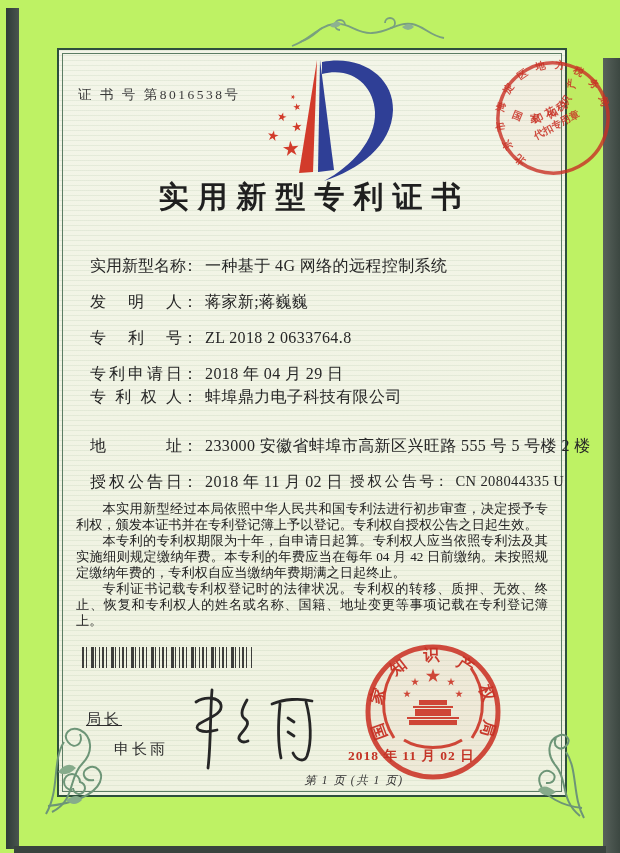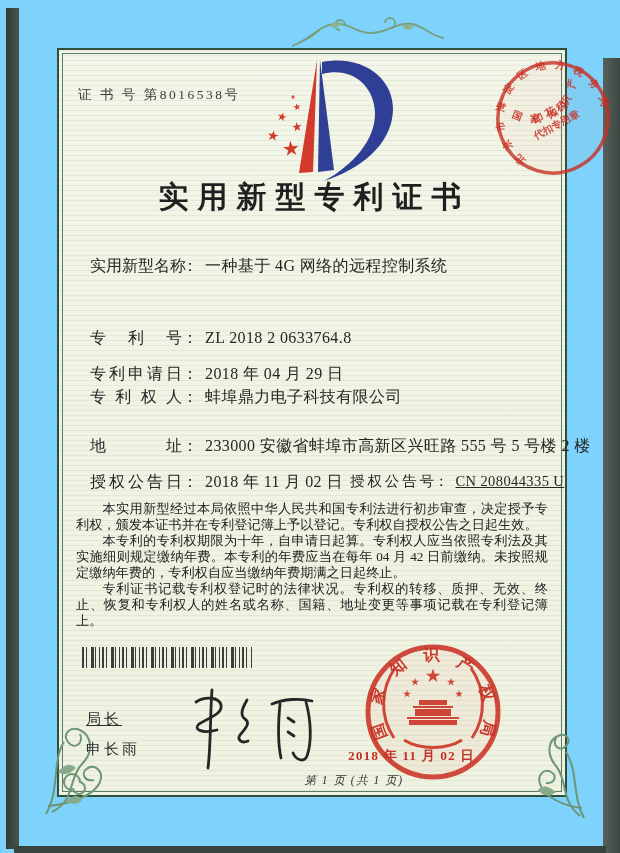--- a/index.html
+++ b/index.html
@@ -1,16 +1,16 @@
 <!DOCTYPE html>
 <html><head>
 <meta charset="utf-8">
 <style>
   html,body{margin:0;padding:0;background:#e8e8e4;}
-  #page{position:relative;width:620px;height:853px;background:#7dd3fc;overflow:hidden;
+  #page{position:relative;width:620px;height:853px;background:#bef264;overflow:hidden;
         font-family:"Liberation Serif","DejaVu Serif",serif;}
   
   .edge-left{position:absolute;left:6px;top:8px;width:13px;height:841px;
              background:linear-gradient(90deg,#2f3b37,#4a554f);}
   .edge-right{position:absolute;left:603px;top:58px;width:17px;height:795px;
               background:linear-gradient(90deg,#57615b,#3c4741);}
   .edge-bottom{position:absolute;left:14px;top:846px;width:592px;height:7px;background:#39433e;}
   
   .frame{position:absolute;left:57px;top:48px;width:506px;height:745px;
          border:2.5px solid #2e4f3d;
@@ -19,32 +19,32 @@
            linear-gradient(180deg,#f3f5e8,#eff2e0);}
   .frame-inner{position:absolute;left:3px;top:3px;right:3px;bottom:3px;
                border:1px solid #5c7d64;}
   .certno{position:absolute;left:78px;top:86px;font-size:13.5px;letter-spacing:2.5px;color:#3a3a3a;}
   .title{position:absolute;left:57px;top:177px;width:506px;text-align:center;
          font-size:30px;font-weight:bold;letter-spacing:9px;text-indent:9px;color:#1f1f1f;}
   .row{position:absolute;left:80px;font-size:16px;color:#262626;white-space:nowrap;margin-left:10px;}
   .flabel{display:inline-block;width:92px;text-align:justify;text-align-last:justify;}
   .fcolon{display:inline-block;}
   .fvalue{margin-left:7px;letter-spacing:0.4px;}
-  .grantno{position:absolute;left:350px;top:472px;font-size:14.5px;color:#262626;white-space:nowrap;text-decoration:underline;}
+  .grantno{position:absolute;left:350px;top:472px;font-size:14.5px;color:#262626;white-space:nowrap;}
   .grantno .flabel{width:84px;}
   .paras{position:absolute;left:76px;top:501px;width:472px;font-size:13.2px;line-height:16px;
          text-align:justify;color:#222;}
   .paras p{margin:0;text-indent:2em;}
   .barcode{position:absolute;left:82px;top:647px;width:170px;height:21px;opacity:.85;
       background:repeating-linear-gradient(90deg,#1e1e1e 0 2px,rgba(0,0,0,0) 2px 4px,
       #1e1e1e 4px 5px,rgba(0,0,0,0) 5px 9px,#1e1e1e 9px 12px,rgba(0,0,0,0) 12px 13px,
       #1e1e1e 13px 14px,rgba(0,0,0,0) 14px 17px,#1e1e1e 17px 18px,rgba(0,0,0,0) 18px 20px);}
   .signer{position:absolute;left:86px;font-family:"Liberation Sans","DejaVu Sans",sans-serif;
           font-size:15px;letter-spacing:3px;color:#2e2e2e;}
-  .signer.t1{top:710px;text-decoration:underline;} .signer.t2{top:740px;}
+  .signer.t1{top:710px;text-decoration:underline;} .signer.t2{top:740px;margin-left:28px;}
   .sealdate{position:absolute;left:348px;top:747px;font-size:13.5px;font-weight:bold;
             color:#c43527;letter-spacing:1px;}
   .footer{position:absolute;left:57px;top:773px;width:594px;text-align:center;
           font-size:11.5px;letter-spacing:1.5px;color:#333;font-style:italic;}
   svg{position:absolute;overflow:visible;}
 </style>
 </head>
 <body>
 
 <div id="page">
@@ -107,20 +107,23 @@
       <use href="#star" transform="translate(297,127) scale(0.5) rotate(-8)"></use>
       <use href="#star" transform="translate(273,136) scale(0.56) rotate(10)"></use>
       <use href="#star" transform="translate(291,149) scale(0.82) rotate(-6)"></use>
     </g>
   </svg>
 
   <div class="title">实用新型专利证书</div>
 
   <div class="row" style="top:256px">
     <span class="flabel">实用新型名称</span><span class="fcolon">：</span><span class="fvalue">一种基于 4G 网络的远程控制系统</span>
+  </div>
+  <div class="row" style="top:292px">
+    <span class="flabel">发明人</span><span class="fcolon">：</span><span class="fvalue">蒋家新;蒋巍巍</span>
   </div>
   <div class="row" style="top:328px">
     <span class="flabel">专利号</span><span class="fcolon">：</span><span class="fvalue">ZL 2018 2 0633764.8</span>
   </div>
   <div class="row" style="top:364px">
     <span class="flabel">专利申请日</span><span class="fcolon">：</span><span class="fvalue">2018 年 04 月 29 日</span>
   </div>
   <div class="row" style="top:387px">
     <span class="flabel">专利权人</span><span class="fcolon">：</span><span class="fvalue">蚌埠鼎力电子科技有限公司</span>
   </div>

